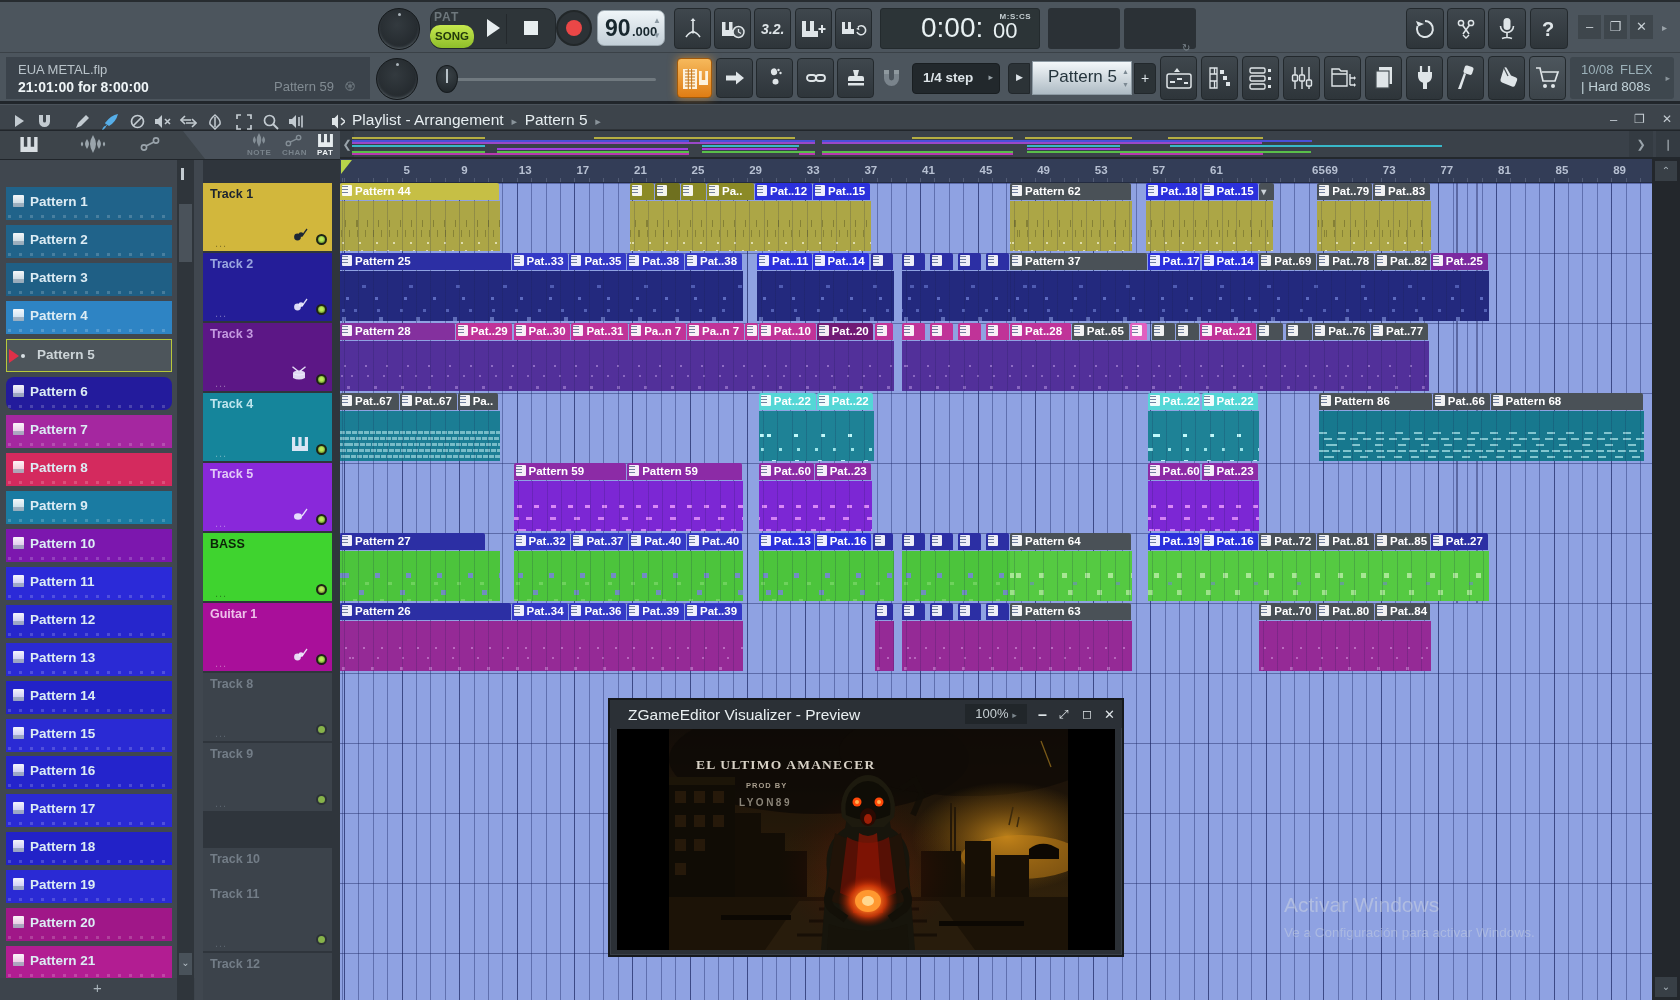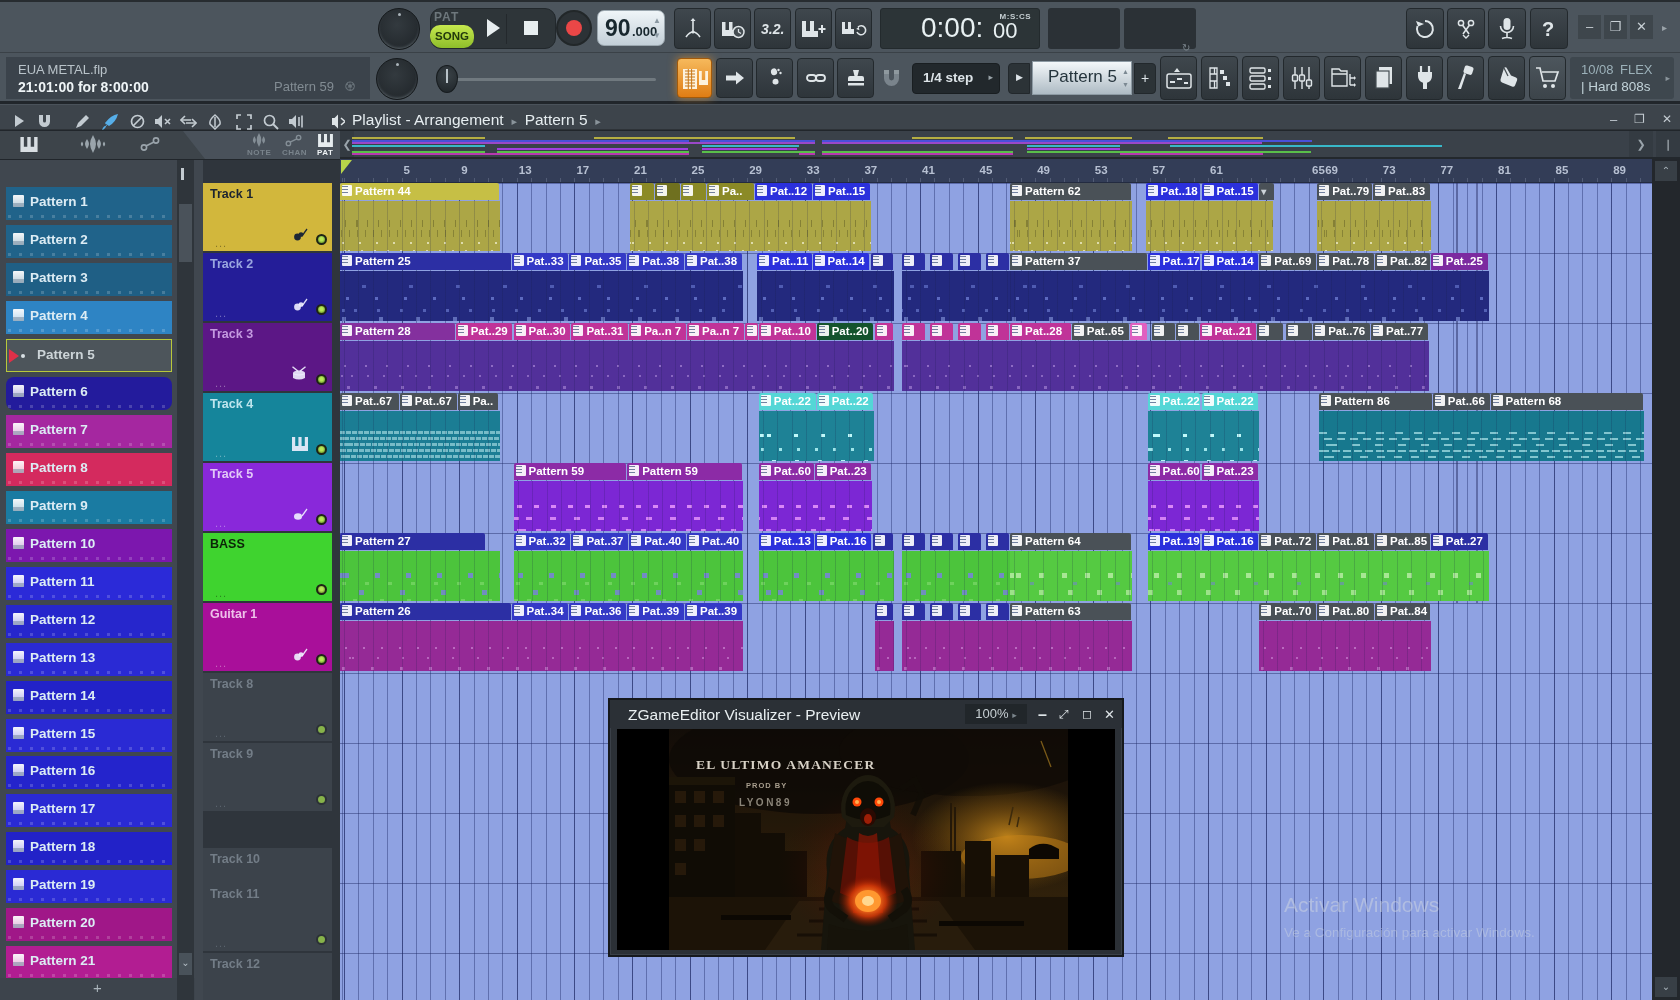--- a/index.html
+++ b/index.html
@@ -466,21 +466,21 @@
 <div class="cb" style="left:340.0px;top:341px;width:554.4px;height:50px;background-color:#52309a;background-image:repeating-linear-gradient(90deg, rgba(20,25,70,0.18) 0 1px, transparent 1px 14.4px), repeating-linear-gradient(90deg, rgba(225,190,255,0.42) 0 2px, transparent 2px 21px), repeating-linear-gradient(90deg, rgba(225,190,255,0.38) 0 2px, transparent 2px 16px), repeating-linear-gradient(90deg, rgba(225,190,255,0.38) 0 3px, transparent 3px 27px), repeating-linear-gradient(90deg, rgba(240,210,255,0.7) 0 2px, transparent 2px 4px), repeating-linear-gradient(90deg, rgba(240,210,255,0.45) 0 2px, transparent 2px 9px);background-size:auto, 100% 2px, 100% 2px, 100% 3px, 100% 2px, 100% 2px;background-position:4px 0, 4px 24px, 11px 34px, 7px 45px, 0px 62px, 3px 55px;background-repeat:repeat, repeat-x, repeat-x, repeat-x, repeat-x, repeat-x;"></div>
 <div class="cb" style="left:902.0px;top:341px;width:526.9px;height:50px;background-color:#52309a;background-image:repeating-linear-gradient(90deg, rgba(20,25,70,0.18) 0 1px, transparent 1px 14.4px), repeating-linear-gradient(90deg, rgba(225,190,255,0.42) 0 2px, transparent 2px 21px), repeating-linear-gradient(90deg, rgba(225,190,255,0.38) 0 2px, transparent 2px 16px), repeating-linear-gradient(90deg, rgba(225,190,255,0.38) 0 3px, transparent 3px 27px), repeating-linear-gradient(90deg, rgba(240,210,255,0.7) 0 2px, transparent 2px 4px), repeating-linear-gradient(90deg, rgba(240,210,255,0.45) 0 2px, transparent 2px 9px);background-size:auto, 100% 2px, 100% 2px, 100% 3px, 100% 2px, 100% 2px;background-position:4px 0, 4px 24px, 11px 34px, 7px 45px, 0px 62px, 3px 55px;background-repeat:repeat, repeat-x, repeat-x, repeat-x, repeat-x, repeat-x;"></div>
 <div class="cth" style="left:340.0px;top:323px;width:114.7px;background:#84309e;color:#ffffff;"><span class="ci"></span><span class="ct">Pattern 28</span></div>
 <div class="cth" style="left:455.7px;top:323px;width:56.8px;background:#c03398;color:#ffffff;"><span class="ci"></span><span class="ct">Pat..29</span></div>
 <div class="cth" style="left:513.5px;top:323px;width:56.9px;background:#c03398;color:#ffffff;"><span class="ci"></span><span class="ct">Pat..30</span></div>
 <div class="cth" style="left:571.4px;top:323px;width:56.8px;background:#c03398;color:#ffffff;"><span class="ci"></span><span class="ct">Pat..31</span></div>
 <div class="cth" style="left:629.2px;top:323px;width:56.8px;background:#c03398;color:#ffffff;"><span class="ci"></span><span class="ct">Pa..n 7</span></div>
 <div class="cth" style="left:687.0px;top:323px;width:56.9px;background:#c03398;color:#ffffff;"><span class="ci"></span><span class="ct">Pa..n 7</span></div>
 <div class="cth" style="left:744.9px;top:323px;width:12.9px;background:#c03398;color:#ffffff;"><span class="ci"></span></div>
 <div class="cth" style="left:758.8px;top:323px;width:56.9px;background:#c03398;color:#ffffff;"><span class="ci"></span><span class="ct">Pat..10</span></div>
-<div class="cth" style="left:816.7px;top:323px;width:56.8px;background:#14532d;color:#ffffff;"><span class="ci"></span><span class="ct">Pat..20</span></div>
+<div class="cth" style="left:816.7px;top:323px;width:56.8px;background:#701a75;color:#ffffff;"><span class="ci"></span><span class="ct">Pat..20</span></div>
 <div class="cth" style="left:874.5px;top:323px;width:18.9px;background:#c03398;color:#ffffff;"><span class="ci"></span></div>
 <div class="cth" style="left:902.0px;top:323px;width:23.0px;background:#c03398;color:#ffffff;"><span class="ci"></span></div>
 <div class="cth" style="left:930.0px;top:323px;width:23.0px;background:#c03398;color:#ffffff;"><span class="ci"></span></div>
 <div class="cth" style="left:958.0px;top:323px;width:23.0px;background:#c03398;color:#ffffff;"><span class="ci"></span></div>
 <div class="cth" style="left:986.0px;top:323px;width:23.0px;background:#c03398;color:#ffffff;"><span class="ci"></span></div>
 <div class="cth" style="left:1010.0px;top:323px;width:60.8px;background:#c03398;color:#ffffff;"><span class="ci"></span><span class="ct">Pat..28</span></div>
 <div class="cth" style="left:1071.8px;top:323px;width:56.9px;background:#4a5157;color:#ffffff;"><span class="ci"></span><span class="ct">Pat..65</span></div>
 <div class="cth" style="left:1129.7px;top:323px;width:17.3px;background:#e060c0;color:#ffffff;"><span class="ci"></span></div>
 <div class="cth" style="left:1152.0px;top:323px;width:23.0px;background:#4a5157;color:#ffffff;"><span class="ci"></span></div>
 <div class="cth" style="left:1176.0px;top:323px;width:22.5px;background:#4a5157;color:#ffffff;"><span class="ci"></span></div>

